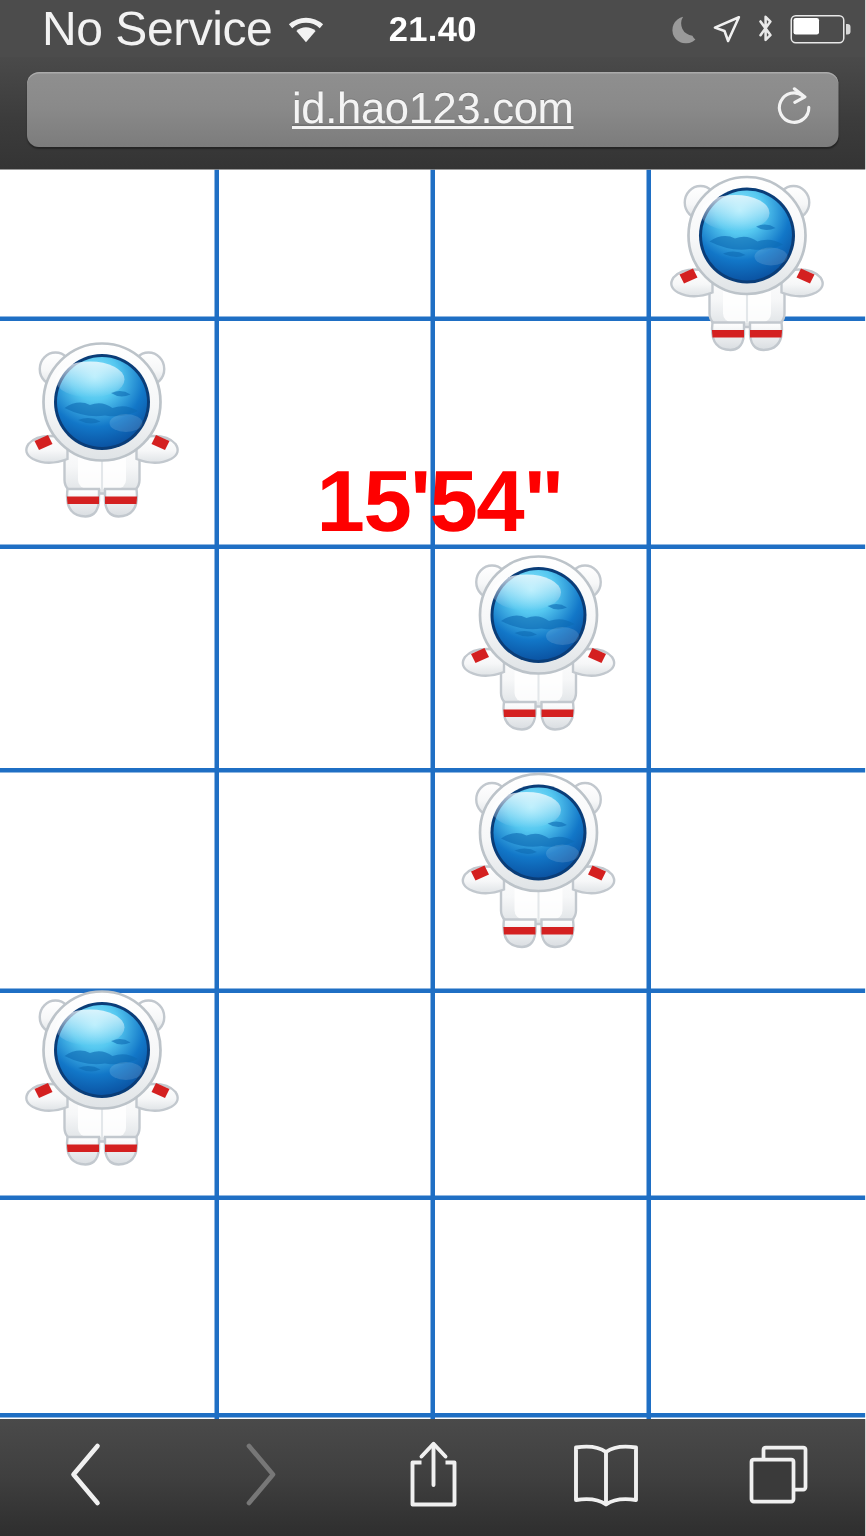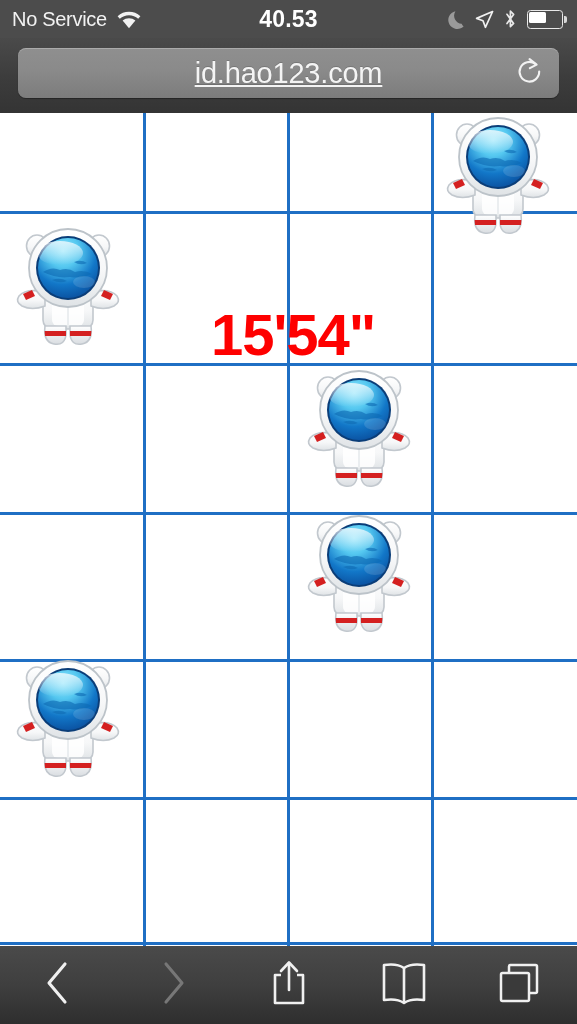--- a/index.html
+++ b/index.html
@@ -23,22 +23,22 @@
     width:577px; height:38px;
     background:#4c4c4c;
     display:flex; align-items:center;
     z-index:30;
   }
   .sb-left {
     position:absolute; left:12px; top:0; height:38px;
     display:flex; align-items:center; gap:9px;
   }
   .sb-carrier {
-    color:#f2f2f2; font-size:20px; font-weight:400;
-    letter-spacing:-0.3px; line-height:1;
+    color:#f2f2f2; font-size:32px; font-weight:400;
+    letter-spacing:-0.3px; line-height:1;margin-left:16px;
   }
   .sb-center {
     position:absolute; left:0; right:0; top:0; height:38px;
     display:flex; align-items:center; justify-content:center;
     pointer-events:none;
   }
   .sb-clock {
     color:#ffffff; font-size:23px; font-weight:bold;
     letter-spacing:0.2px; line-height:1;
   }
@@ -165,21 +165,21 @@
       <span class="sb-carrier">No Service</span>
       <span>
         <svg class="icon-svg" width="26" height="19" viewBox="0 0 26 19">
           <path d="M13 18.2 L6.6 10.6 A9.6 9.6 0 0 1 19.4 10.6 Z" fill="#f2f2f2"></path>
           <path d="M1.6 6.2 A17 17 0 0 1 24.4 6.2 L22.2 8.8 A13.6 13.6 0 0 0 3.8 8.8 Z" fill="#f2f2f2"></path>
         </svg>
       </span>
     </div>
 
     <div class="sb-center">
-      <span class="sb-clock">40.53</span>
+      <span class="sb-clock">21.40</span>
     </div>
 
     <div class="sb-right">
       <span>
         <svg class="icon-svg" width="17" height="19" viewBox="0 0 17 19">
           <path d="M13.6 13.8 A8.2 8.2 0 0 1 7.4 1.2 A9 9 0 1 0 15.6 16.4 A8.2 8.2 0 0 1 13.6 13.8 Z" fill="#9a9a9a"></path>
         </svg>
       </span>
       <span>
         <svg class="icon-svg" width="19" height="19" viewBox="0 0 19 19">

